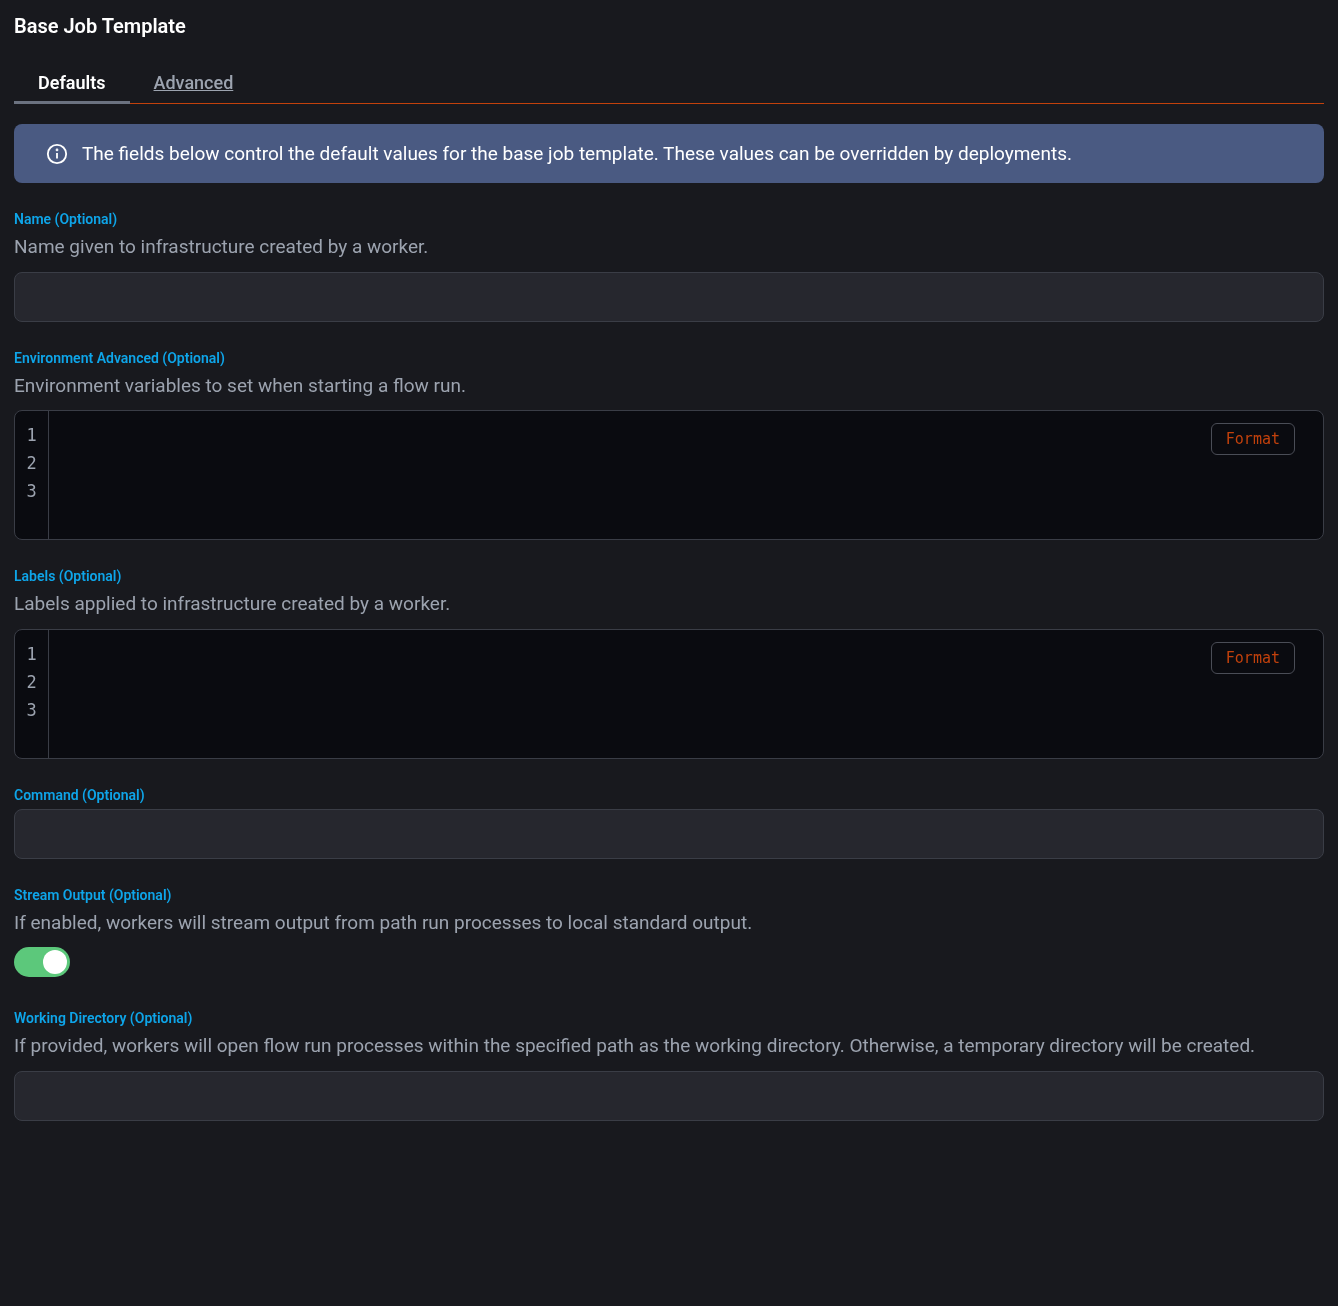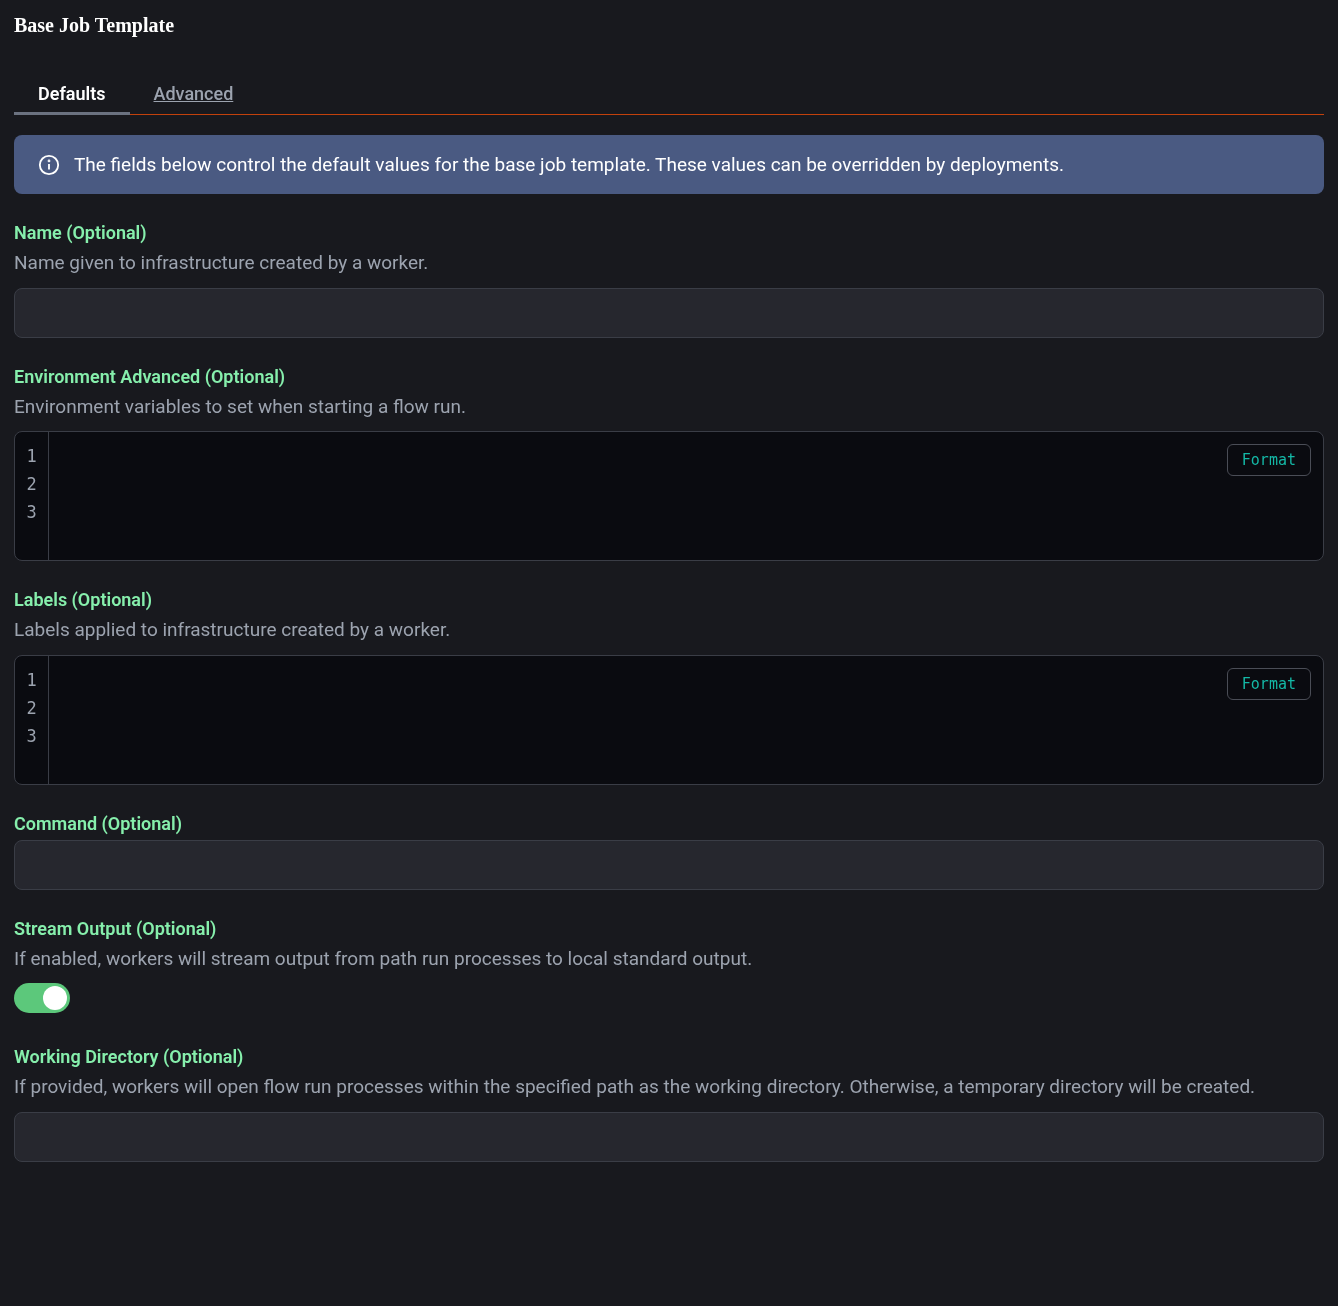--- a/index.html
+++ b/index.html
@@ -10,22 +10,21 @@
     body {
       background-color: #18191e;
       color: #ffffff;
       font-family: -apple-system, BlinkMacSystemFont, "Segoe UI", Roboto, Helvetica, Arial, sans-serif;
       padding: 14px;
       font-size: 19px;
     }
     .page-title {
       font-size: 20px;
       font-weight: 600;
-      margin-bottom: 36px;
-      font-family: Liberation Serif, serif;
+      margin-bottom: 24px;
     }
     .tabs {
       display: flex;
       border-bottom: 1px solid #c2410c;
       margin-bottom: 20px;
     }
     .tab {
       padding: 10px 24px;
       font-size: 18px;
       cursor: pointer;
@@ -45,42 +44,42 @@
       background-color: #6b7280;
     }
     .tab.inactive {
       color: #9ca3af;
       font-weight: 500;
       text-decoration: underline;
     }
     .info-banner {
       background-color: #4a5a82;
       border-radius: 8px;
-      padding: 18px 24px;
+      padding: 18px 32px;
       display: flex;
       align-items: center;
       gap: 14px;
       margin-bottom: 28px;
     }
     .info-icon {
       flex-shrink: 0;
       width: 22px;
       height: 22px;
     }
     .info-text {
       color: #ffffff;
       font-size: 19px;
     }
     .field-group {
       margin-bottom: 28px;
     }
     .field-label {
-      font-size: 18px;
+      font-size: 14px;
       font-weight: 600;
-      color: #86efac;
+      color: #0ea5e9;
       margin-bottom: 6px;
     }
     .field-description {
       font-size: 19px;
       color: #9ca3af;
       margin-bottom: 10px;
       line-height: 1.5;
     }
     .text-input {
       width: 100%;
@@ -115,25 +114,25 @@
     }
     .code-content {
       flex: 1;
       padding: 10px 14px;
       font-family: ui-monospace, SFMono-Regular, Menlo, Monaco, Consolas, monospace;
       color: #ffffff;
     }
     .format-button {
       position: absolute;
       top: 12px;
-      right: 12px;
+      right: 28px;
       background-color: transparent;
       border: 1px solid #4a4d56;
       border-radius: 6px;
-      color: #14b8a6;
+      color: #c2410c;
       padding: 6px 14px;
       font-size: 15px;
       font-family: ui-monospace, SFMono-Regular, Menlo, Monaco, Consolas, monospace;
       cursor: pointer;
     }
     .toggle-switch {
       position: relative;
       display: inline-block;
       width: 56px;
       height: 30px;

